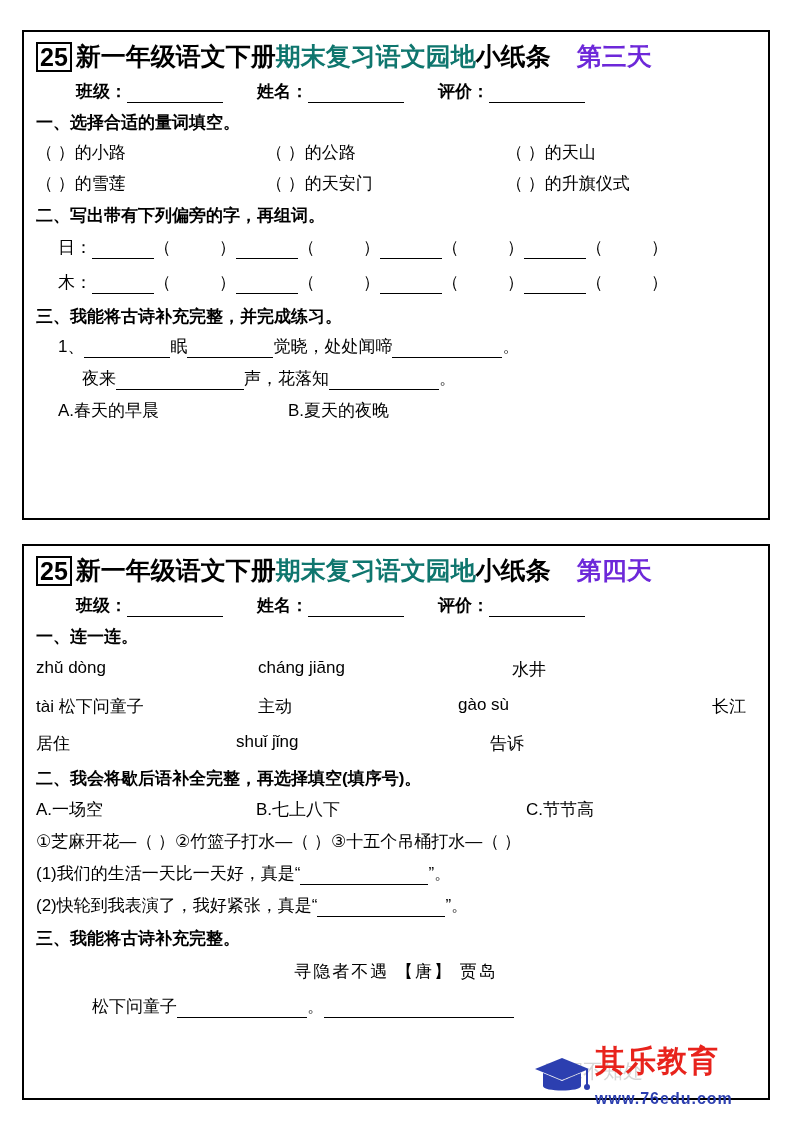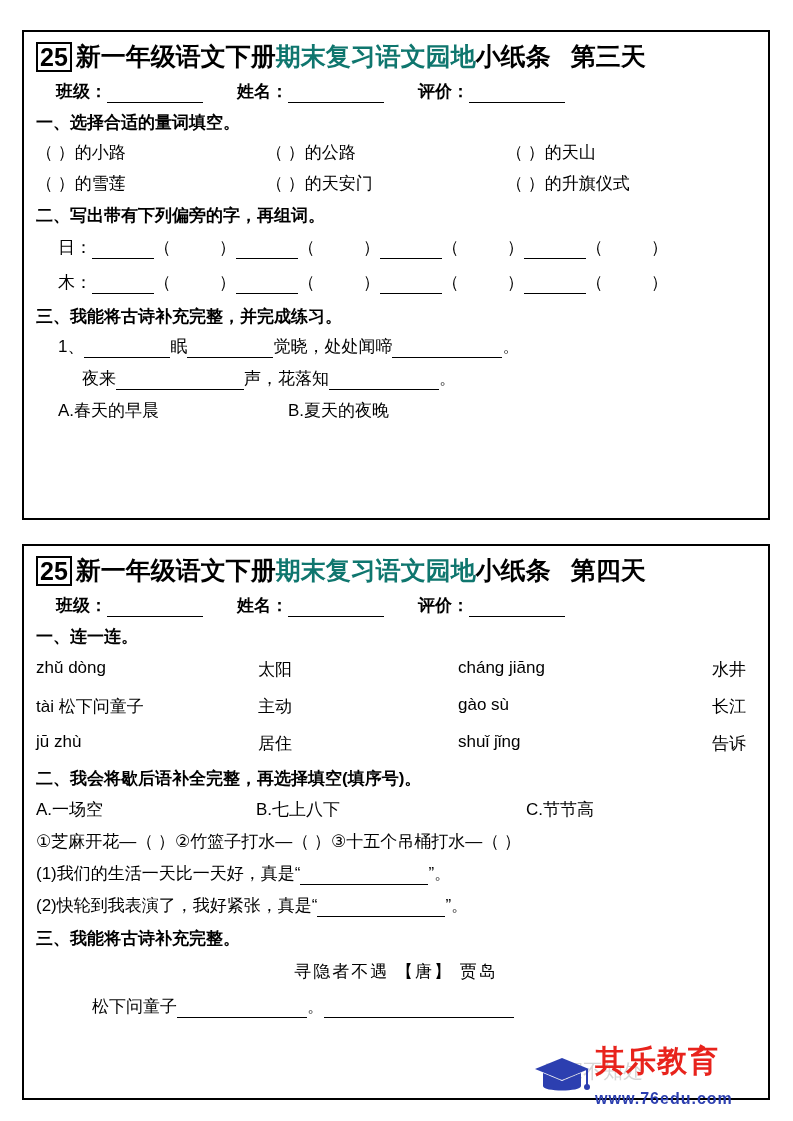--- a/index.html
+++ b/index.html
@@ -46,28 +46,28 @@
   .title-num {
     font-size: 25px;
     font-weight: bold;
     border: 2px solid #000;
     padding: 0px 2px;
     margin-right: 4px;
     line-height: 1.05;
   }
   .t-black { color: #000; }
   .t-red { color: #0f766e; }
-  .t-day { color: #000000; margin-left: 20px; }
+  .t-day { color: #6d28d9; margin-left: 26px; }
 
   .info-row {
     display: flex;
     font-size: 17px;
     font-weight: bold;
     padding: 4px 0 2px 0;
-    margin-left: 20px;
+    margin-left: 40px;
   }
   .info-item {
     margin-right: 34px;
     white-space: nowrap;
   }
   .ul { border-bottom: 1.5px solid #000; display: inline-block; }
   .ul-90 { width: 96px; }
 
   .sec {
     font-size: 17px;
@@ -269,34 +269,32 @@
       </span>
       <span class="info-item">
         <span>评价：</span><span class="ul ul-90">&nbsp;</span>
       </span>
     </div>
 
     <div class="sec">一、连一连。</div>
 
     <div class="match-row">
       <div class="m1">zhǔ dòng</div>
-      <div class="m2">太阳</div>
       <div class="m3">cháng jiāng</div>
       <div class="m4">水井</div>
     </div>
 
     <div class="match-row">
       <div class="m1">tài 松下问童子</div>
       <div class="m2">主动</div>
       <div class="m3">gào sù</div>
       <div class="m4">长江</div>
     </div>
 
     <div class="match-row">
-      <div class="m1">jū  zhù</div>
       <div class="m2">居住</div>
       <div class="m3">shuǐ jǐng</div>
       <div class="m4">告诉</div>
     </div>
 
     <div class="sec">二、我会将歇后语补全完整，再选择填空(填序号)。</div>
 
     <div class="choice-row">
       <div class="c1">A.一场空</div>
       <div class="c2">B.七上八下</div>

